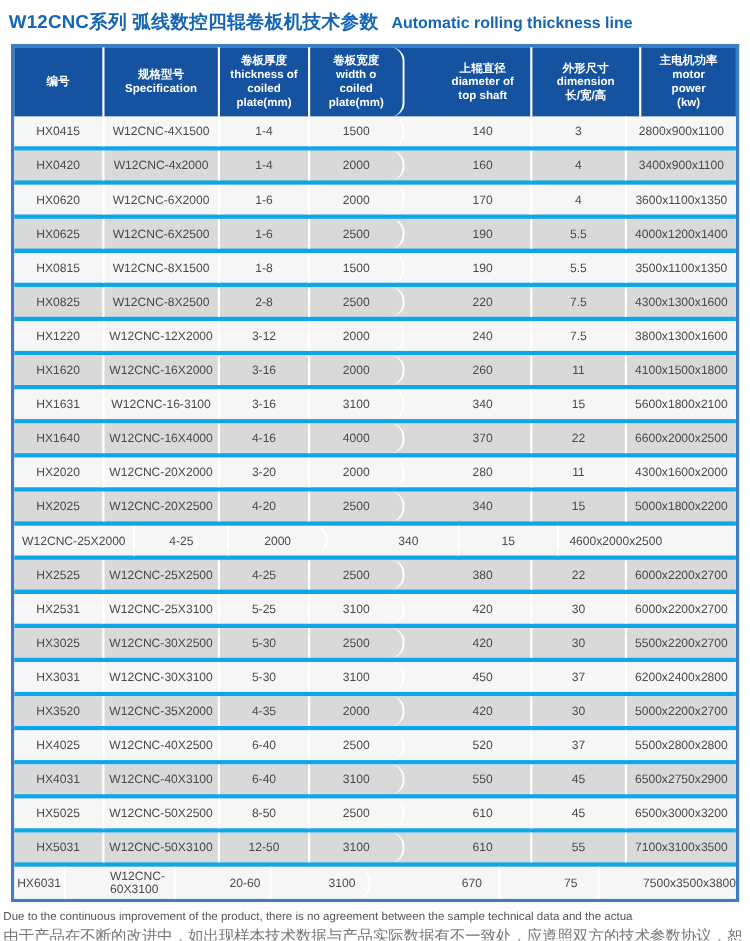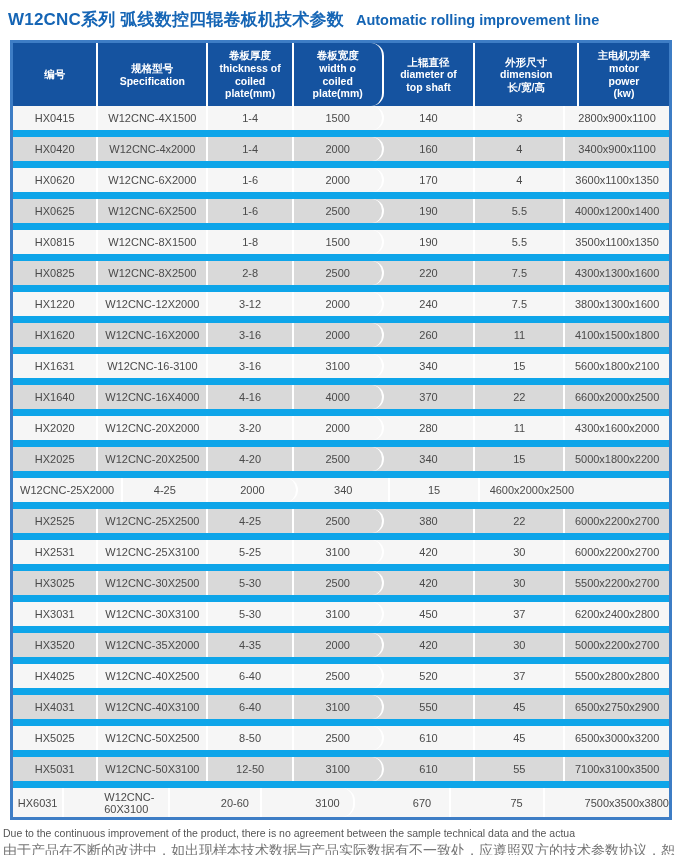--- a/index.html
+++ b/index.html
@@ -29,46 +29,46 @@
   .t-header { display: flex; background: var(--header-blue, #1553a0); }
   .h-cell {
     height: 63px;
     display: flex; align-items: center; justify-content: center;
     text-align: center; white-space: pre-line;
     color: #ffffff; font-weight: bold;
     font-size: 10.5px; line-height: 1.2;
     border-right: 2px solid #ffffff;
   }
   .h-cell:last-child { border-right: none; }
-  .t-row { display: flex; height: 31px; border-bottom: 7px solid #0ea5e9; }
+  .t-row { display: flex; height: 31px; border-bottom: 4px solid #0ea5e9; }
   .t-row:last-child { border-bottom: none; height: 29px; gap: 40px; }
   .t-row.odd  { background: var(--row-light, #f6f6f6); }
   .t-row.even { background: var(--row-gray, #d9d9d9); }
   .t-cell {
     display: flex; align-items: center; justify-content: center;
     font-size: 11px; color: #4a4a4a;
     border-right: 2px solid #ffffff;
   }
   .t-cell:last-child { border-right: none; }
   .c0 { width: 13.0%; }
   .c1 { width: 16.8%; }
   .c2 { width: 13.0%; }
   .c3 { width: 13.7%; border-radius: 13px; }
-  .c4 { width: 14.0%; }
+  .c4 { width: 14.0%; margin-left: 28px; }
   .c5 { width: 13.7%; }
   .c6 { width: 15.8%; }
   .footer { padding: 7px 0 0 3px; }
   .note-en { font-size: 10.5px; color: #555555; }
   .note-cn { font-size: 14px; color: #757575; margin-top: 3px; }
 </style>
 </head>
 <body style="--title-blue: #1565b5; --header-blue: #1553a0; --border-blue: #3e7dc5; --row-light: #f6f6f6; --row-gray: #d9d9d9;">
 
 <div class="page-title">
-  <span class="title-cn">W12CNC系列 弧线数控四辊卷板机技术参数</span><span class="title-en">Automatic rolling improvement line</span>
+  <span class="title-cn">W12CNC系列 弧线数控四辊卷板机技术参数</span><span class="title-en">Automatic rolling thickness line</span>
 </div>
 
 <div class="spec-table">
   <div class="t-header">
       <div class="h-cell c0">编号</div>
       <div class="h-cell c1">规格型号
 Specification</div>
       <div class="h-cell c2">卷板厚度
 thickness of
 coiled

